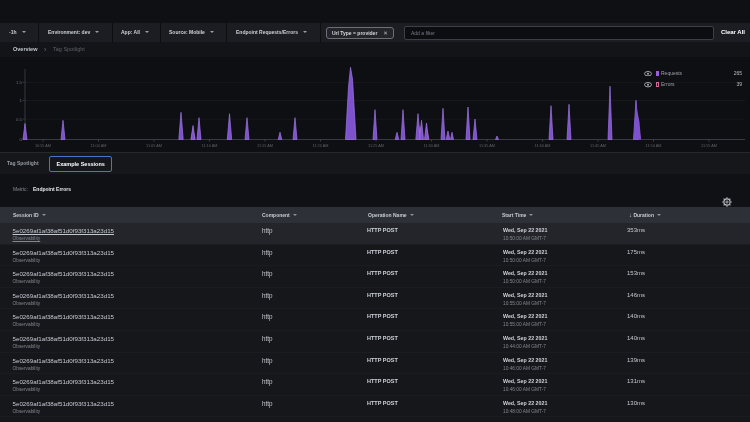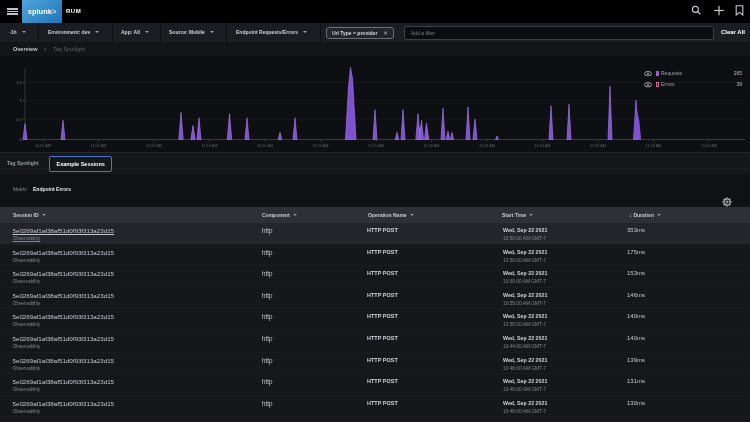--- a/index.html
+++ b/index.html
@@ -67,40 +67,20 @@
   .comp { position:absolute; left:262px; top:4px; font-size:6.3px; color:#c3c8cf; }
   .opn  { position:absolute; left:367px; top:4px; font-size:5.5px; color:#ced3d9; font-weight:bold; }
   .st1  { position:absolute; left:503px; top:4px; font-size:5.3px; color:#ced3d9; font-weight:bold; }
   .st2  { position:absolute; left:503px; top:13px; font-size:4.8px; color:#82878e; }
   .dur  { position:absolute; left:627px; top:4px; font-size:6px; color:#c3c8cf; }
 </style>
 </head>
 <body>
 <div id="page">
 
-  <div id="topbar">
-    <div id="burger">
-        <div></div>
-        <div></div>
-        <div></div>
-      </div>
-    <div id="logo">splunk<span>&gt;</span></div>
-    <div id="rum">RUM</div>
-    <svg class="topicon" style="left:691px" width="11" height="11" viewBox="0 0 11 11">
-        <circle cx="4.4" cy="4.4" r="3" fill="none" stroke="#c6c9cd" stroke-width="1.1"></circle>
-        <line x1="6.7" y1="6.7" x2="9.4" y2="9.4" stroke="#c6c9cd" stroke-width="1.3"></line>
-      </svg>
-    <svg class="topicon" style="left:714px" width="10" height="11" viewBox="0 0 10 11">
-        <line x1="5" y1="0.8" x2="5" y2="10.2" stroke="#c6c9cd" stroke-width="1.2"></line>
-        <line x1="0.3" y1="5.5" x2="9.7" y2="5.5" stroke="#c6c9cd" stroke-width="1.2"></line>
-      </svg>
-    <svg class="topicon" style="left:735px" width="9" height="11" viewBox="0 0 9 11">
-        <path d="M1.2 0.8 H7.8 V10 L4.5 7.4 L1.2 10 Z" fill="none" stroke="#c6c9cd" stroke-width="1.1"></path>
-      </svg>
-  </div>
 
   <div id="filterbar">
     <div class="fitem" style="left:9px">-1h<span class="caret"></span></div>
     <div class="fsep" style="left:38px"></div>
     <div class="fitem" style="left:48px">Environment: dev<span class="caret"></span></div>
     <div class="fsep" style="left:112px"></div>
     <div class="fitem" style="left:121px">App: All<span class="caret"></span></div>
     <div class="fsep" style="left:160px"></div>
     <div class="fitem" style="left:169px">Source: Mobile<span class="caret"></span></div>
     <div class="fsep" style="left:226px"></div>

